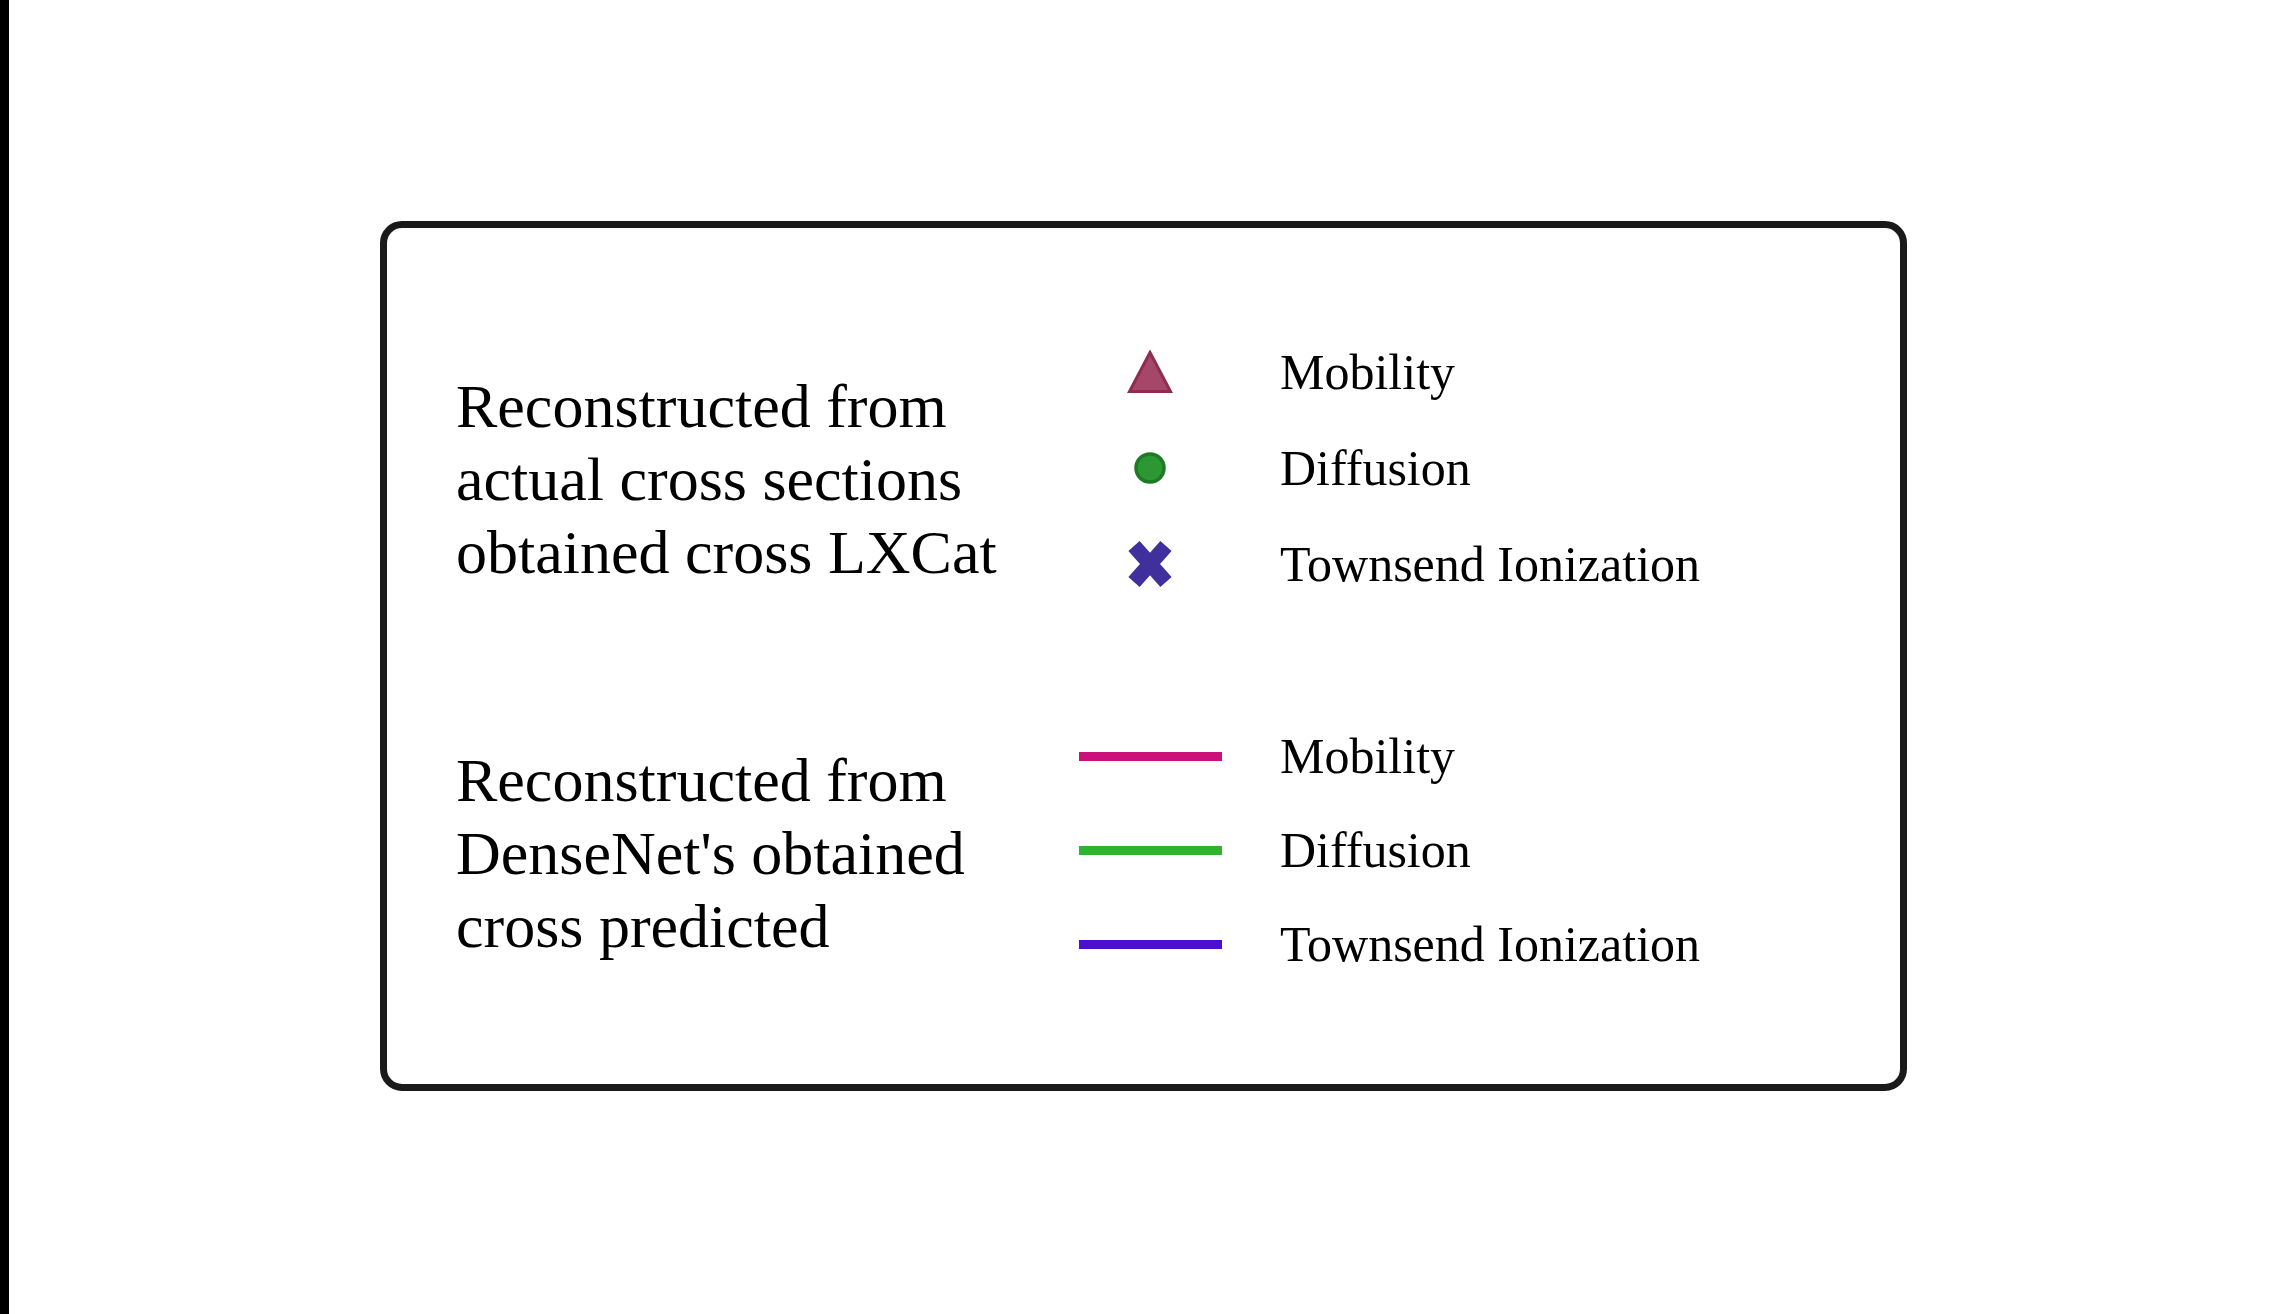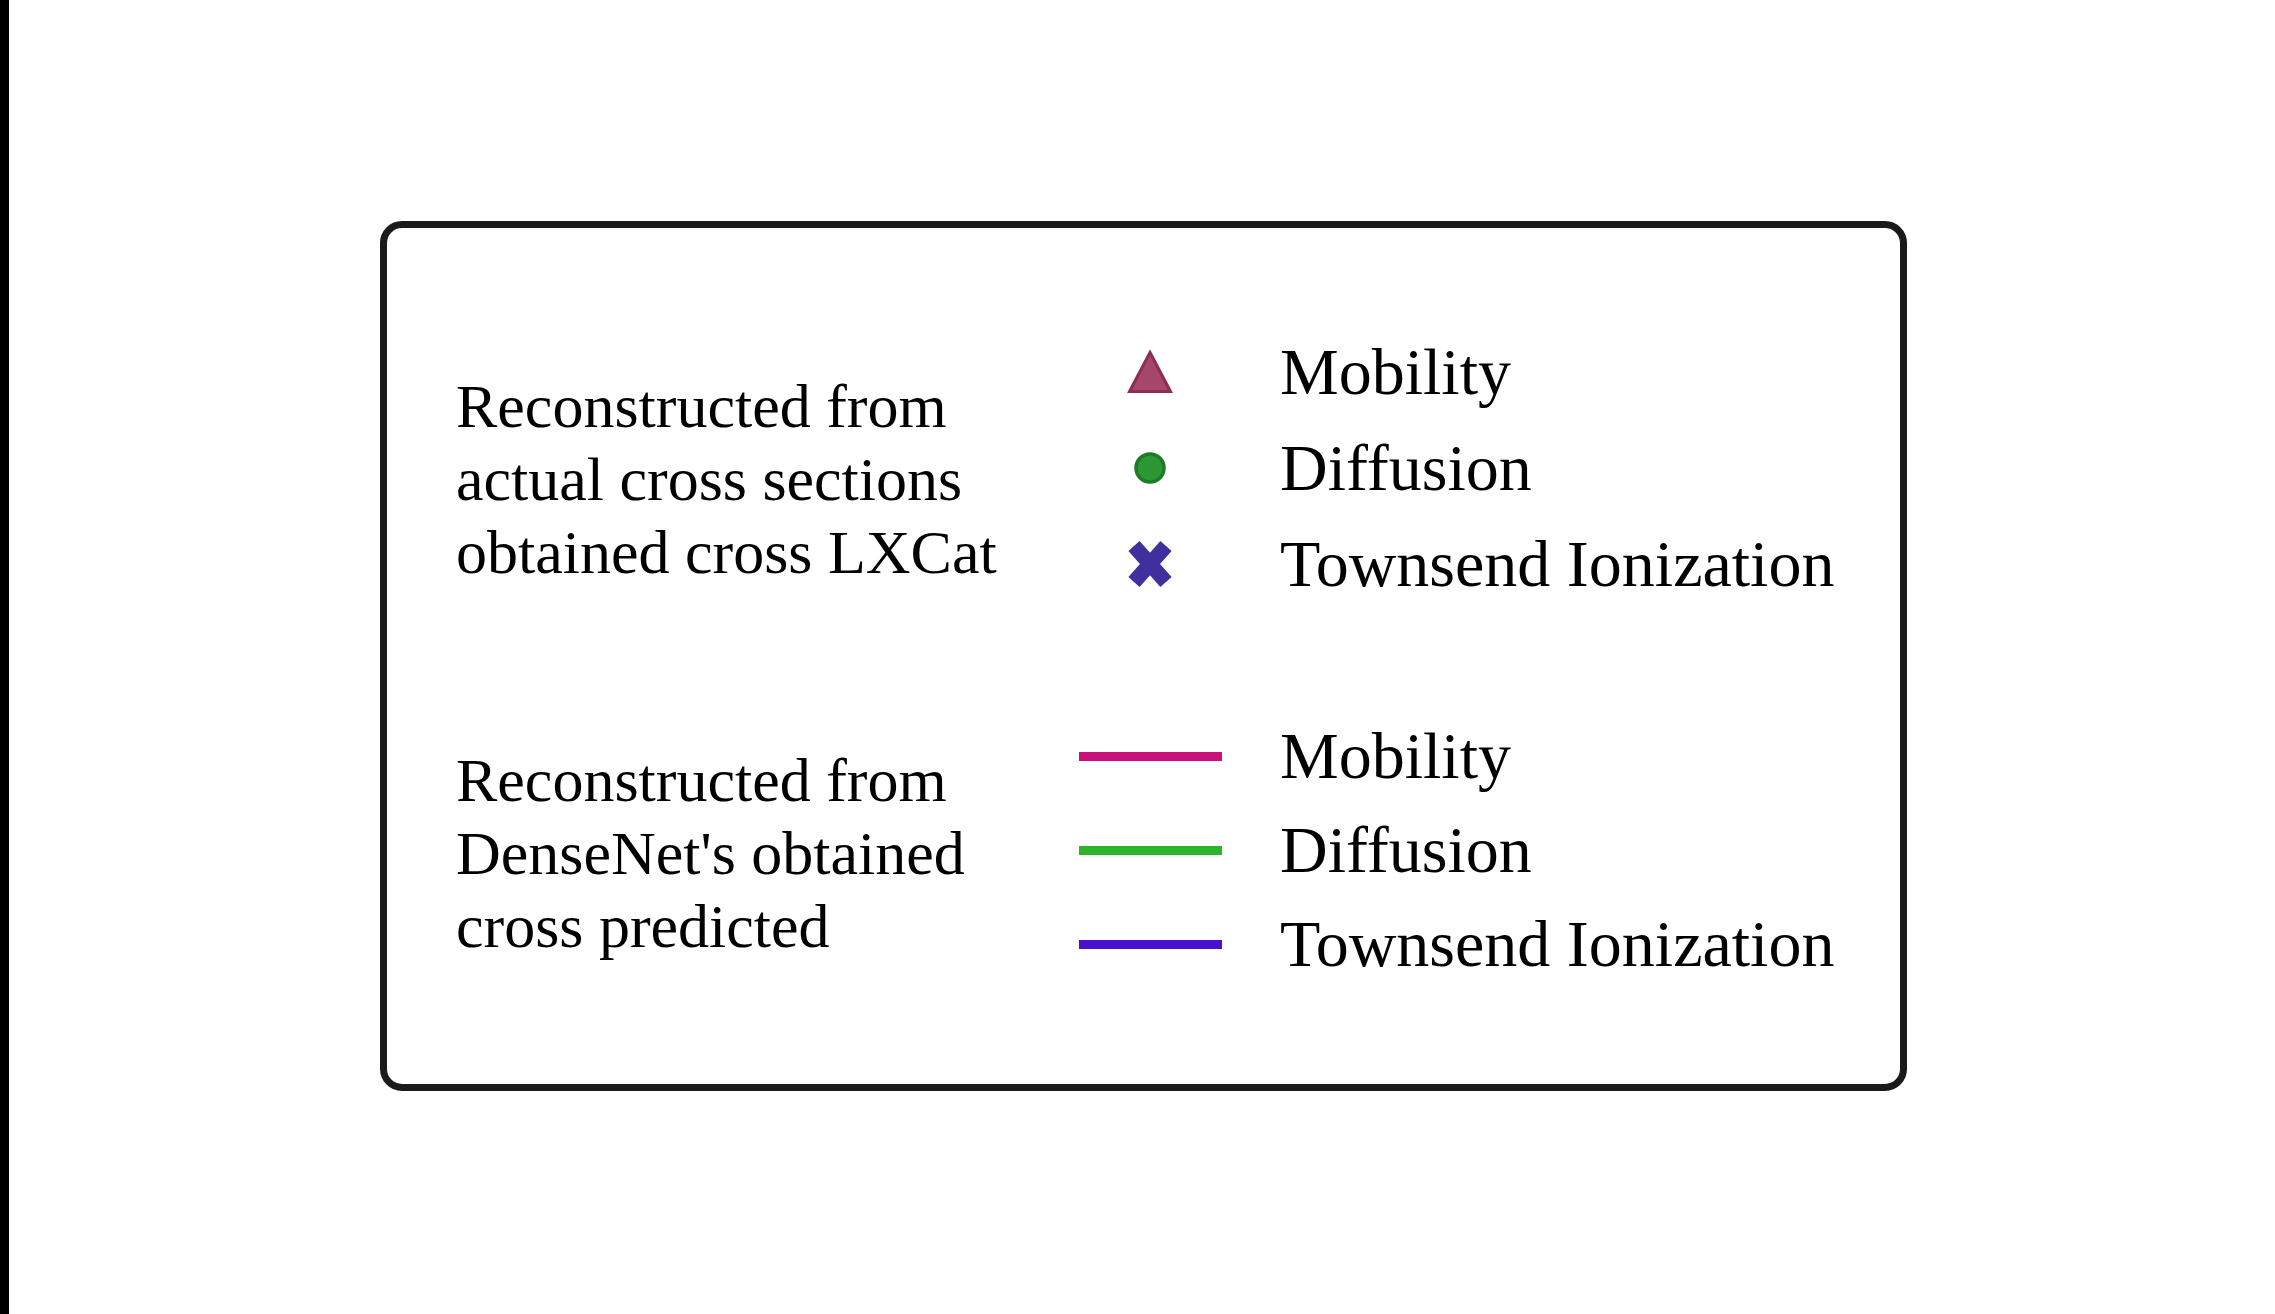--- a/index.html
+++ b/index.html
@@ -10,21 +10,21 @@
   .left-bar{position:absolute;left:0;top:0;width:9px;height:1314px;background:#000;}
   .legend-box{
     position:absolute;left:380px;top:221px;width:1527px;height:870px;
     box-sizing:border-box;border:7px solid #1a1a1a;border-radius:22px;background:#ffffff;
   }
   .desc{position:absolute;left:456px;font-size:62px;line-height:73px;white-space:nowrap;}
   #desc1{top:370px;}
   #desc2{top:744px;}
   .row{position:absolute;left:1077px;height:94px;display:flex;align-items:center;}
   .marker-slot{flex:0 0 146px;width:146px;display:flex;align-items:center;justify-content:center;}
-  .entry-label{margin-left:57px;font-size:66px;line-height:1.1;white-space:nowrap;}
+  .entry-label{margin-left:57px;font-size:50px;line-height:1.1;white-space:nowrap;}
   .line-swatch{width:143px;height:9px;}
   svg{display:block;}
 </style>
 </head>
 <body>
 
 <div class="canvas">
 
   <div class="left-bar" style="background-color: rgb(0, 0, 0);"></div>
 

